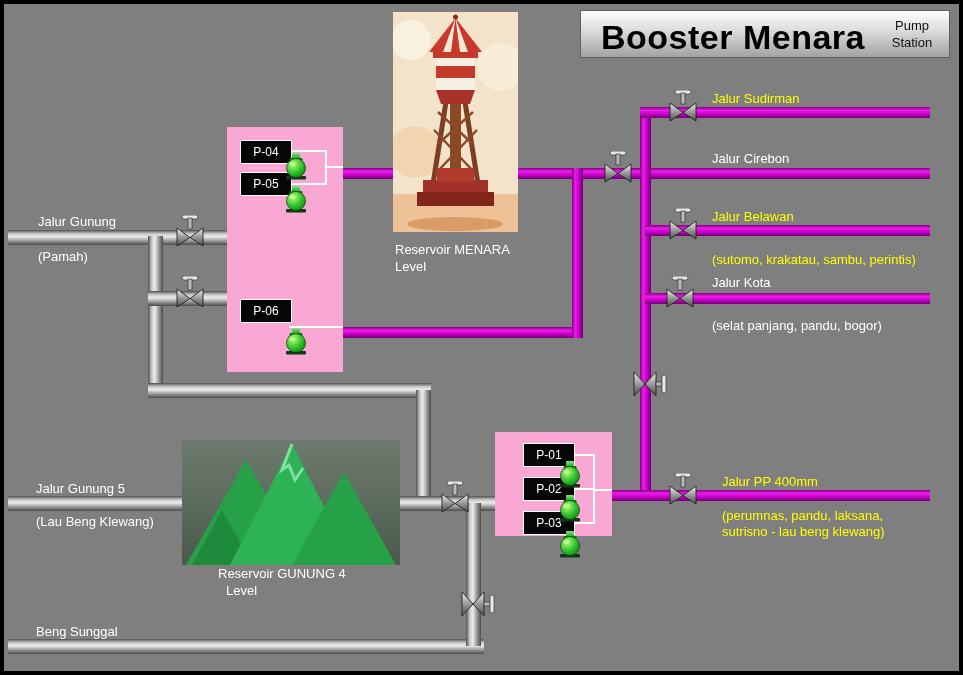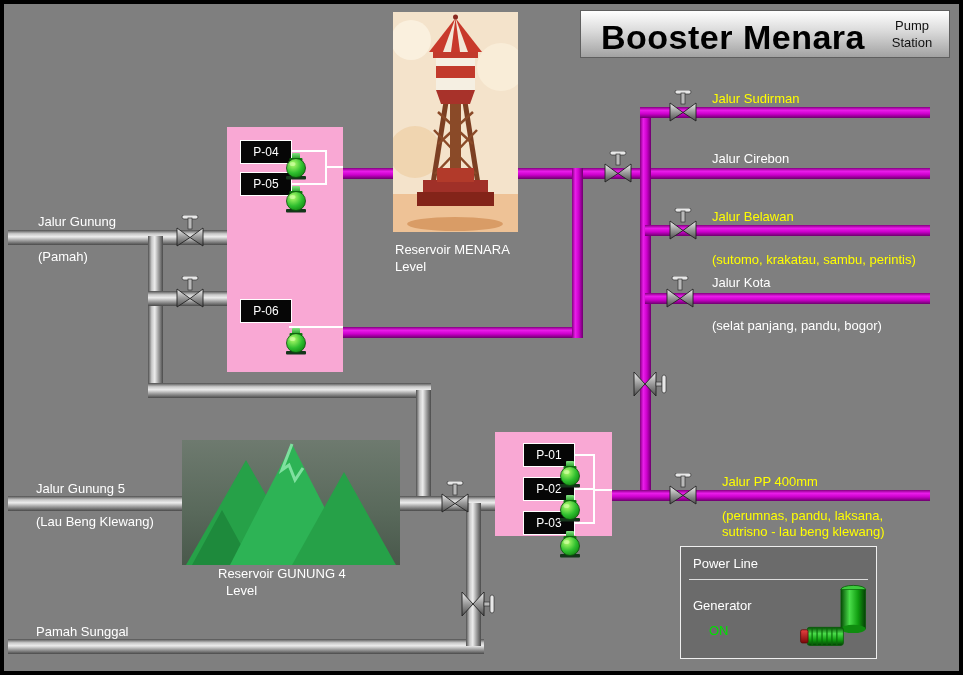--- a/index.html
+++ b/index.html
@@ -241,40 +241,26 @@
 
   <div id="titlebar">
     <div id="main-title">Booster Menara</div>
     <div id="sub-title">Pump Station</div>
   </div>
 
   <div class="lbl" style="left:38px;top:214px">Jalur Gunung</div>
   <div class="lbl" style="left:38px;top:249px">(Pamah)</div>
   <div class="lbl" style="left:36px;top:481px">Jalur Gunung 5</div>
   <div class="lbl" style="left:36px;top:514px">(Lau Beng Klewang)</div>
-  <div class="lbl" style="left:36px;top:624px">Pamah Sunggal</div>
+  <div class="lbl" style="left:36px;top:624px">Beng Sunggal</div>
 
   <div class="lbl yellow" style="left:712px;top:91px">Jalur Sudirman</div>
   <div class="lbl" style="left:712px;top:151px">Jalur Cirebon</div>
   <div class="lbl yellow" style="left:712px;top:209px">Jalur Belawan</div>
   <div class="lbl yellow" style="left:712px;top:252px">(sutomo, krakatau, sambu, perintis)</div>
   <div class="lbl" style="left:712px;top:275px">Jalur Kota</div>
   <div class="lbl" style="left:712px;top:318px">(selat panjang, pandu, bogor)</div>
   <div class="lbl yellow" style="left:722px;top:474px">Jalur PP 400mm</div>
   <div class="lbl yellow" style="left:722px;top:508px">(perumnas, pandu, laksana,</div>
   <div class="lbl yellow" style="left:722px;top:524px">sutrisno - lau beng klewang)</div>
 
-  <div id="powerbox">
-    <div class="pw-title">Power Line</div>
-    <div class="pw-sep"></div>
-    <div class="pw-gen">Generator</div>
-    <div class="pw-on">ON</div>
-    <svg id="gen-icon" viewBox="0 0 90 90">
-      <ellipse cx="66" cy="14" rx="15" ry="5" fill="#3ecb3e" stroke="#0a5c0a"></ellipse>
-      <rect x="51" y="14" width="30" height="48" fill="url(#gGreenV)" stroke="#0a5c0a" stroke-width="0.8"></rect>
-      <ellipse cx="66" cy="62" rx="15" ry="5" fill="#0f8c0f"></ellipse>
-      <rect x="10" y="60" width="44" height="22" rx="3" fill="url(#gGreenH)" stroke="#0a5c0a"></rect>
-      <path d="M16 60 V82 M22 60 V82 M28 60 V82 M34 60 V82 M40 60 V82 M46 60 V82" stroke="#0a6b0a" stroke-width="2" opacity="0.7"></path>
-      <rect x="2" y="63" width="9" height="16" rx="2" fill="url(#gRed)" stroke="#5c0a0a"></rect>
-    </svg>
-  </div>
 
 </div>
 
 </body></html>

